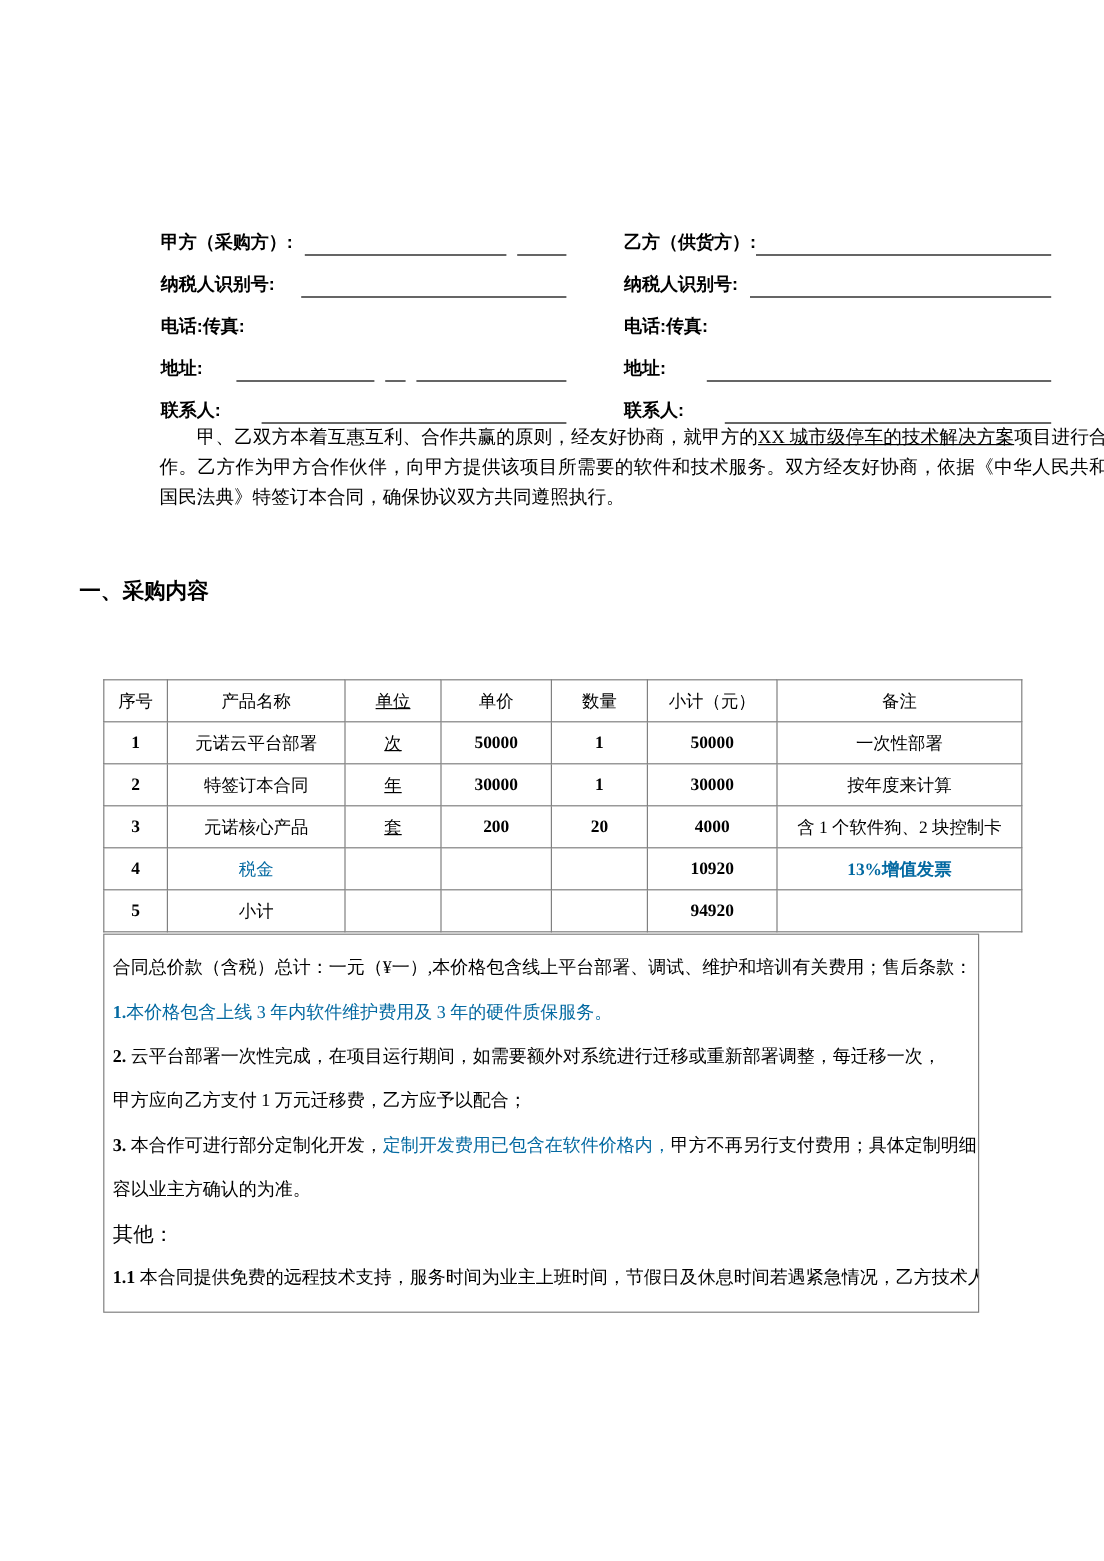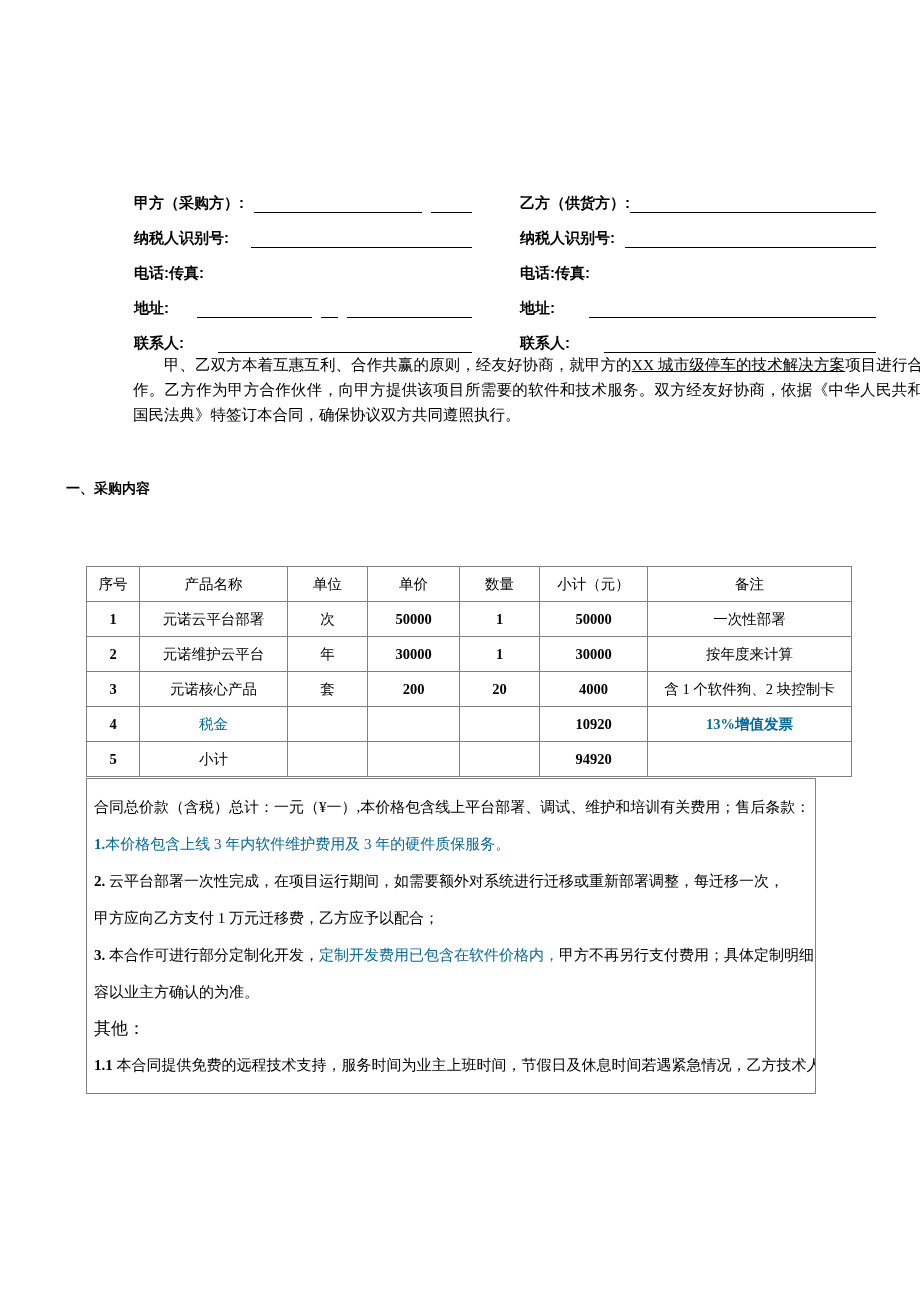--- a/index.html
+++ b/index.html
@@ -99,21 +99,21 @@
   }
   .u { text-decoration: underline; }
 
   
   .sec-heading {
     position: absolute;
     left: 66px;
     top: 480px;
     font-family: "Liberation Sans", "DejaVu Sans", sans-serif;
     font-weight: bold;
-    font-size: 14px;
+    font-size: 18px;
   }
 
   
   .prod-table {
     position: absolute;
     left: 86px;
     top: 566px;
     width: 730px;
     border-collapse: collapse;
     table-layout: fixed;
@@ -123,21 +123,21 @@
     border: 1px solid #808080;
     text-align: center;
     vertical-align: middle;
     height: 34px;
     font-size: 14.5px;
     padding: 0 2px;
   }
   .prod-table tr.head td { font-weight: 400; }
   td.c-idx  { width: 48px; }
   td.c-name { width: 143px; margin-top: 20px; }
-  td.c-unit { width: 75px; }
+  td.c-unit { width: 75px; text-decoration: underline; }
   td.c-price{ width: 87px; }
   td.c-qty  { width: 75px; }
   td.c-sub  { width: 103px; }
   td.c-note { width: 199px; }
   .b { font-weight: bold; }
   .olive { color: #0369a1; }
 
   
   .terms-box {
     position: absolute;
@@ -261,21 +261,21 @@
         <td class="c-name">元诺云平台部署</td>
         <td class="c-unit">次</td>
         <td class="c-price b">50000</td>
         <td class="c-qty b">1</td>
         <td class="c-sub b">50000</td>
         <td class="c-note">一次性部署</td>
       </tr>
 
       <tr>
         <td class="c-idx b">2</td>
-        <td class="c-name">元诺维护云平台</td>
+        <td class="c-name">特签订本合同</td>
         <td class="c-unit">年</td>
         <td class="c-price b">30000</td>
         <td class="c-qty b">1</td>
         <td class="c-sub b">30000</td>
         <td class="c-note">按年度来计算</td>
       </tr>
 
       <tr>
         <td class="c-idx b">3</td>
         <td class="c-name">元诺核心产品</td>

